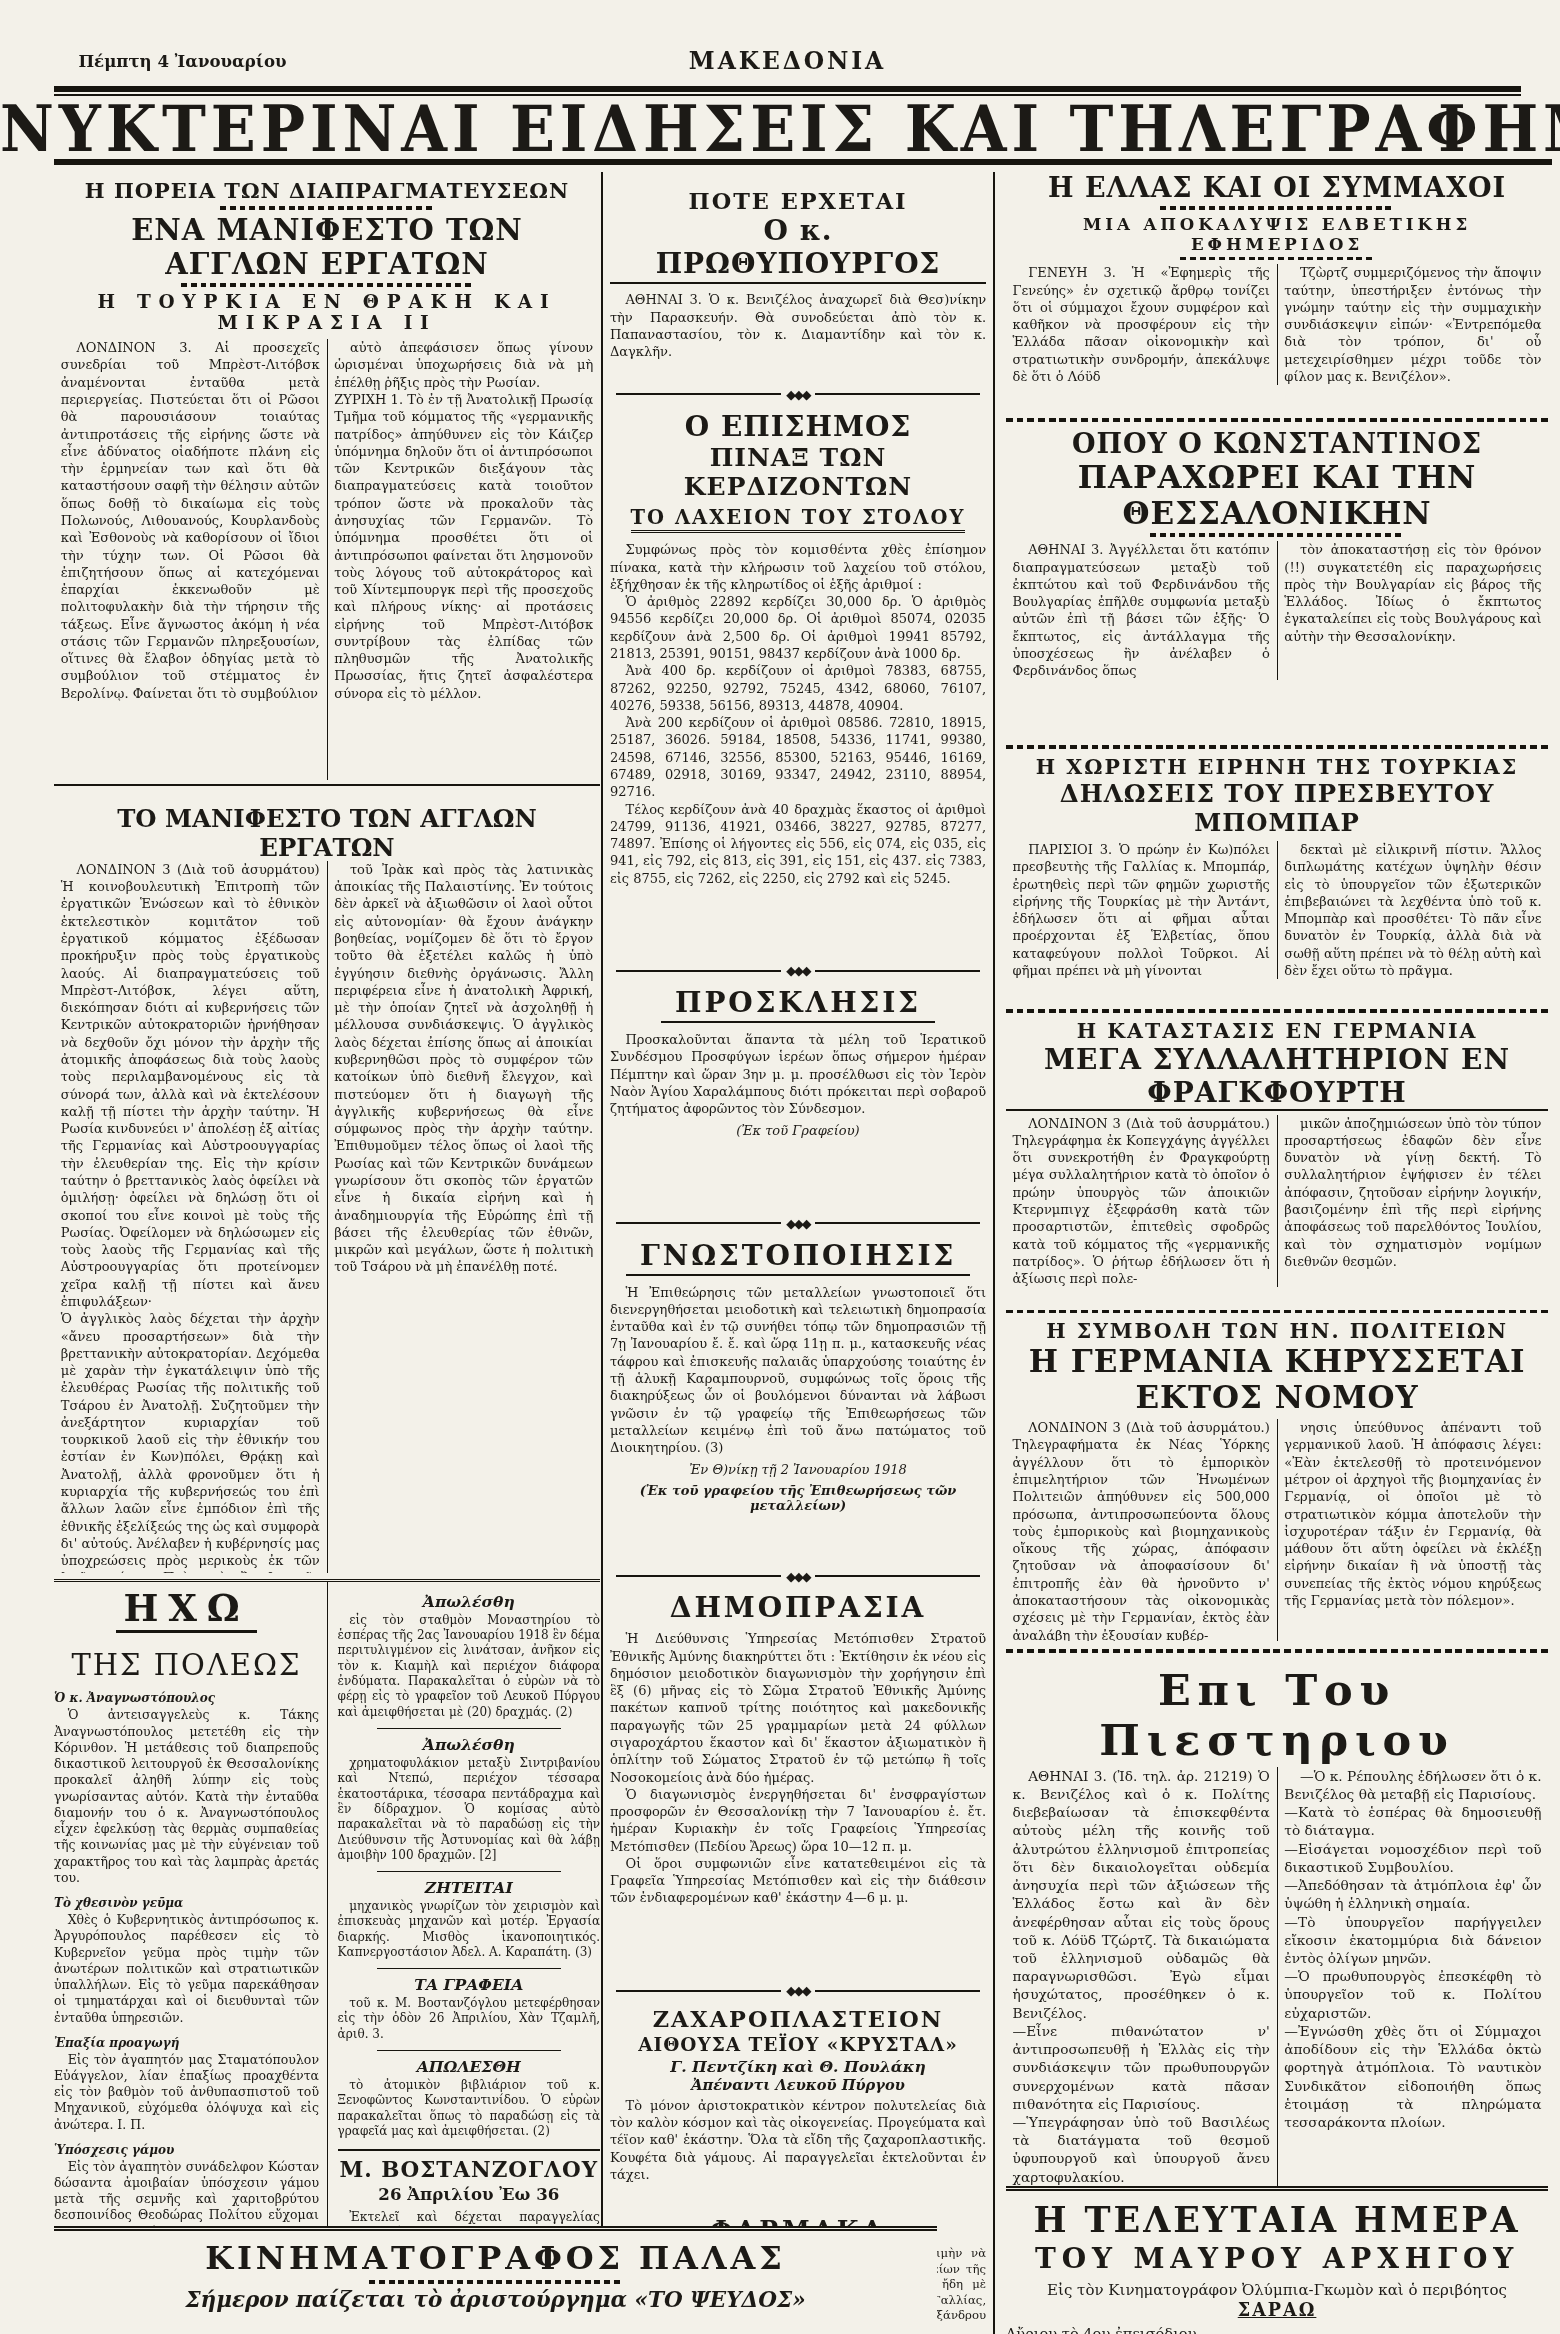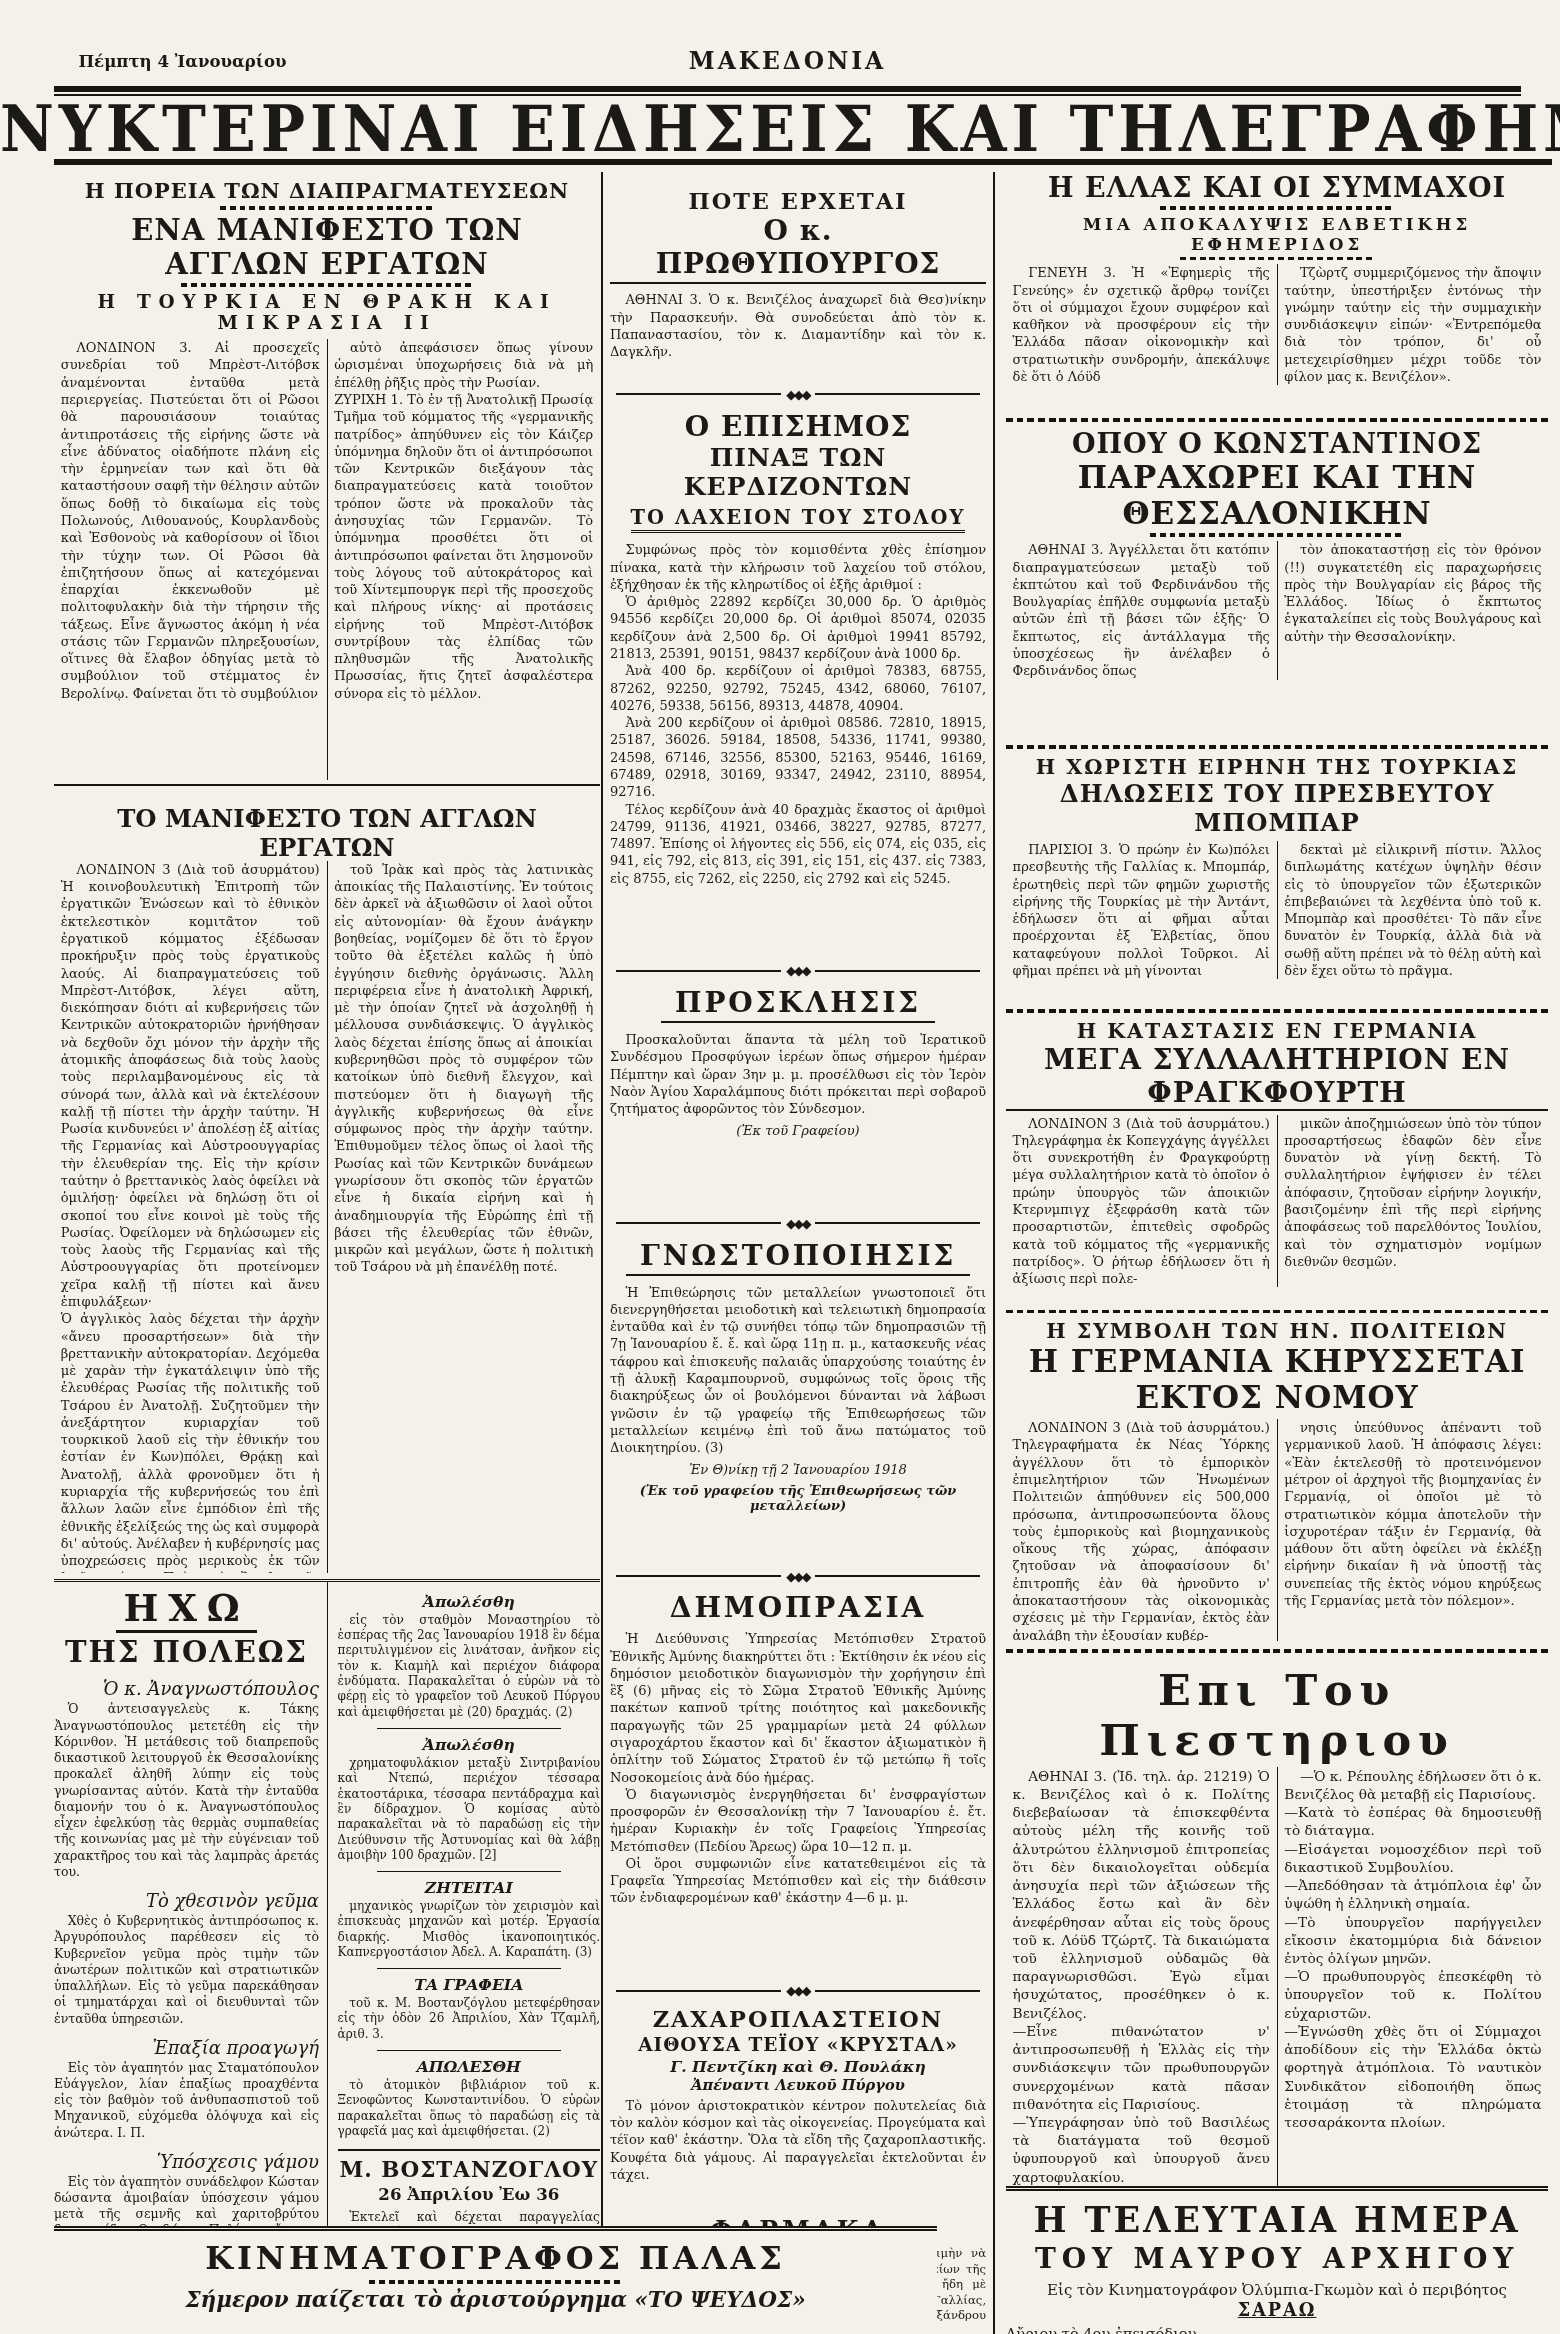--- a/index.html
+++ b/index.html
@@ -43,22 +43,22 @@
   .h-kicker{font-size:21px;font-weight:bold;letter-spacing:1px;}
   .h-main{font-size:29px;font-weight:bold;letter-spacing:1px;}
   .h-spread{font-size:18.5px;font-weight:bold;letter-spacing:7.8px;margin-top:3.9px;}
   .lg-intro{height:441px;overflow:hidden;margin-top:5.9px;}
   .man-head{height:51px;border-top:2px solid #17150f;padding-top:18px;margin-top:3.9px;}
   .man-head div{font-size:24.4px;font-weight:bold;}
   .lg-man{height:712px;overflow:hidden;margin-top:5.9px;}
   .echo-row{display:flex;height:718px;overflow:hidden;border-top:3.9px double #17150f;margin-top:5.9px;}
   .echo{width:265px;padding:3.9px 7.8px 0 0;}
   .echo-t1{font-size:37px;font-weight:bold;letter-spacing:9.8px;border-bottom:3.9px solid #17150f;display:inline-block;padding:0 7.8px;}
-  .echo-t2{font-size:29px;font-weight:bold;letter-spacing:2px;margin-top:2px;}
-  .echo-item-t{font-size:18px;font-weight:normal;font-style:italic;text-align:right;margin:9.8px 0 2px 0;}
+  .echo-t2{font-size:29px;font-weight:normal;letter-spacing:2px;margin-top:15px;}
+  .echo-item-t{font-size:12px;font-weight:bold;font-style:italic;text-align:left;margin:9.8px 0 2px 0;}
   .echo-item-b{font-size:12.5px;line-height:1.3;text-align:justify;text-indent:13.7px;}
   .cl-col{flex:1;border-left:1px solid #17150f;padding:3.9px 0 0 9.8px;}
   .cl-t{font-size:15.6px;font-weight:bold;font-style:italic;text-align:center;margin:5.9px 0 2px 0;}
   .cl-b{font-size:12px;line-height:1.28;text-align:justify;text-indent:11.7px;}
   .cl-sep{width:70%;border-top:1px solid #17150f;margin:7.8px auto 2px auto;}
   .shop{border-top:2px solid #17150f;margin-top:9.8px;padding-top:5.9px;text-align:center;}
   .shop-name{font-size:21.5px;font-weight:bold;letter-spacing:1px;}
   .shop-addr{font-size:16.6px;font-weight:bold;margin-top:2px;}
   .shop-body{font-size:12.3px;line-height:1.3;text-align:justify;text-indent:11.7px;margin-top:5.9px;}
 

